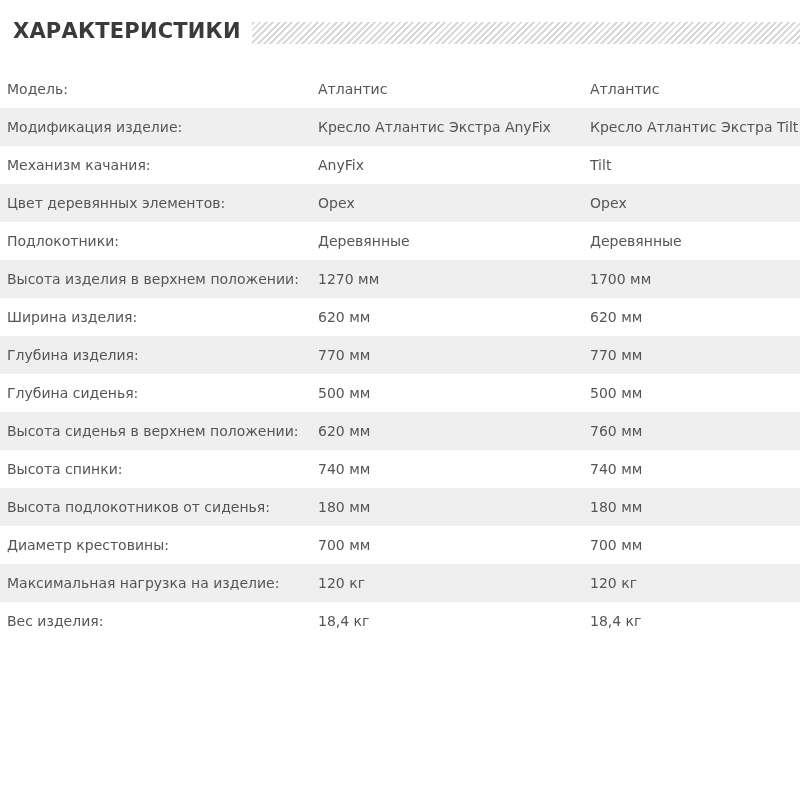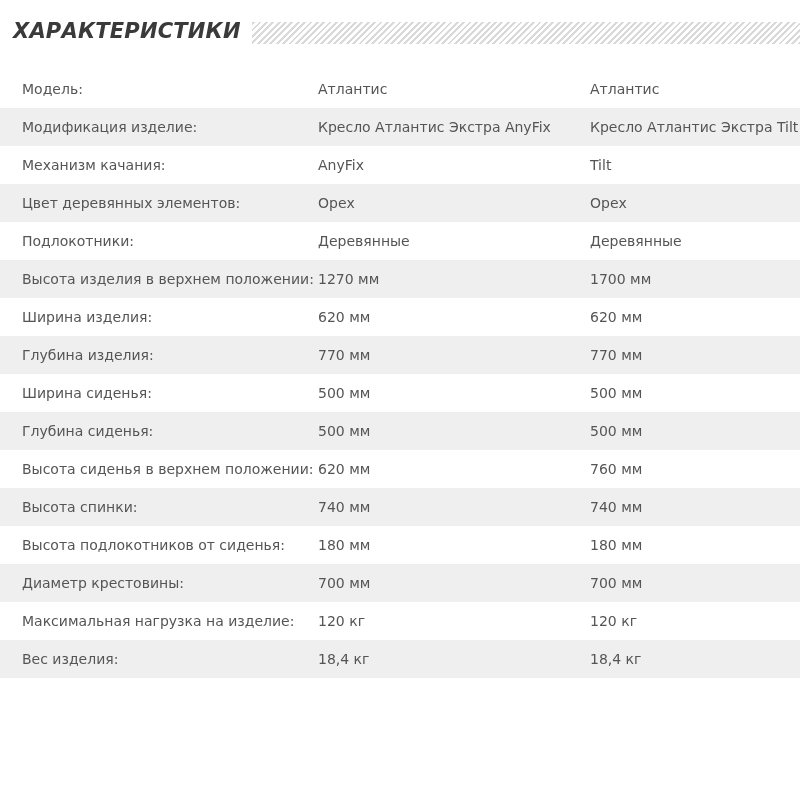--- a/index.html
+++ b/index.html
@@ -14,21 +14,20 @@
       position: relative;
       font-family: "DejaVu Sans", "Liberation Sans", sans-serif;
       color: #555555;
     }
     .header {
       position: absolute;
       left: 0;
       top: 0;
       width: 800px;
       height: 70px;
-      font-style: italic;
     }
     .title {
       position: absolute;
       left: 13px;
       top: 17px;
       font-family: "DejaVu Sans", sans-serif;
       font-weight: bold;
       font-size: 21px;
       letter-spacing: 0.2px;
       color: #3a3a3a;
@@ -63,21 +62,21 @@
       padding: 0;
       vertical-align: middle;
       white-space: nowrap;
       overflow: hidden;
       color: #555555;
       line-height: 38px;
     }
     .spec-table tr:nth-child(even) td {
       background: #efefef;
     }
-    .spec-table td.c-label { padding-left: 22px; }
+    .spec-table td.c-label { padding-left: 7px; }
     .spec-table td.c-a { padding-left: 0; }
     .spec-table td.c-b { padding-left: 7px; }
   </style>
 </head>
 <body>
 
 <div class="header">
   <div class="title">ХАРАКТЕРИСТИКИ</div>
   <div class="stripe"></div>
 </div>
@@ -123,25 +122,20 @@
       <td class="c-label">Ширина изделия:</td>
       <td class="c-a">620 мм</td>
       <td class="c-b">620 мм</td>
     </tr>
     <tr>
       <td class="c-label">Глубина изделия:</td>
       <td class="c-a">770 мм</td>
       <td class="c-b">770 мм</td>
     </tr>
     <tr>
-      <td class="c-label">Ширина сиденья:</td>
-      <td class="c-a">500 мм</td>
-      <td class="c-b">500 мм</td>
-    </tr>
-    <tr>
       <td class="c-label">Глубина сиденья:</td>
       <td class="c-a">500 мм</td>
       <td class="c-b">500 мм</td>
     </tr>
     <tr>
       <td class="c-label">Высота сиденья в верхнем положении:</td>
       <td class="c-a">620 мм</td>
       <td class="c-b">760 мм</td>
     </tr>
     <tr>

